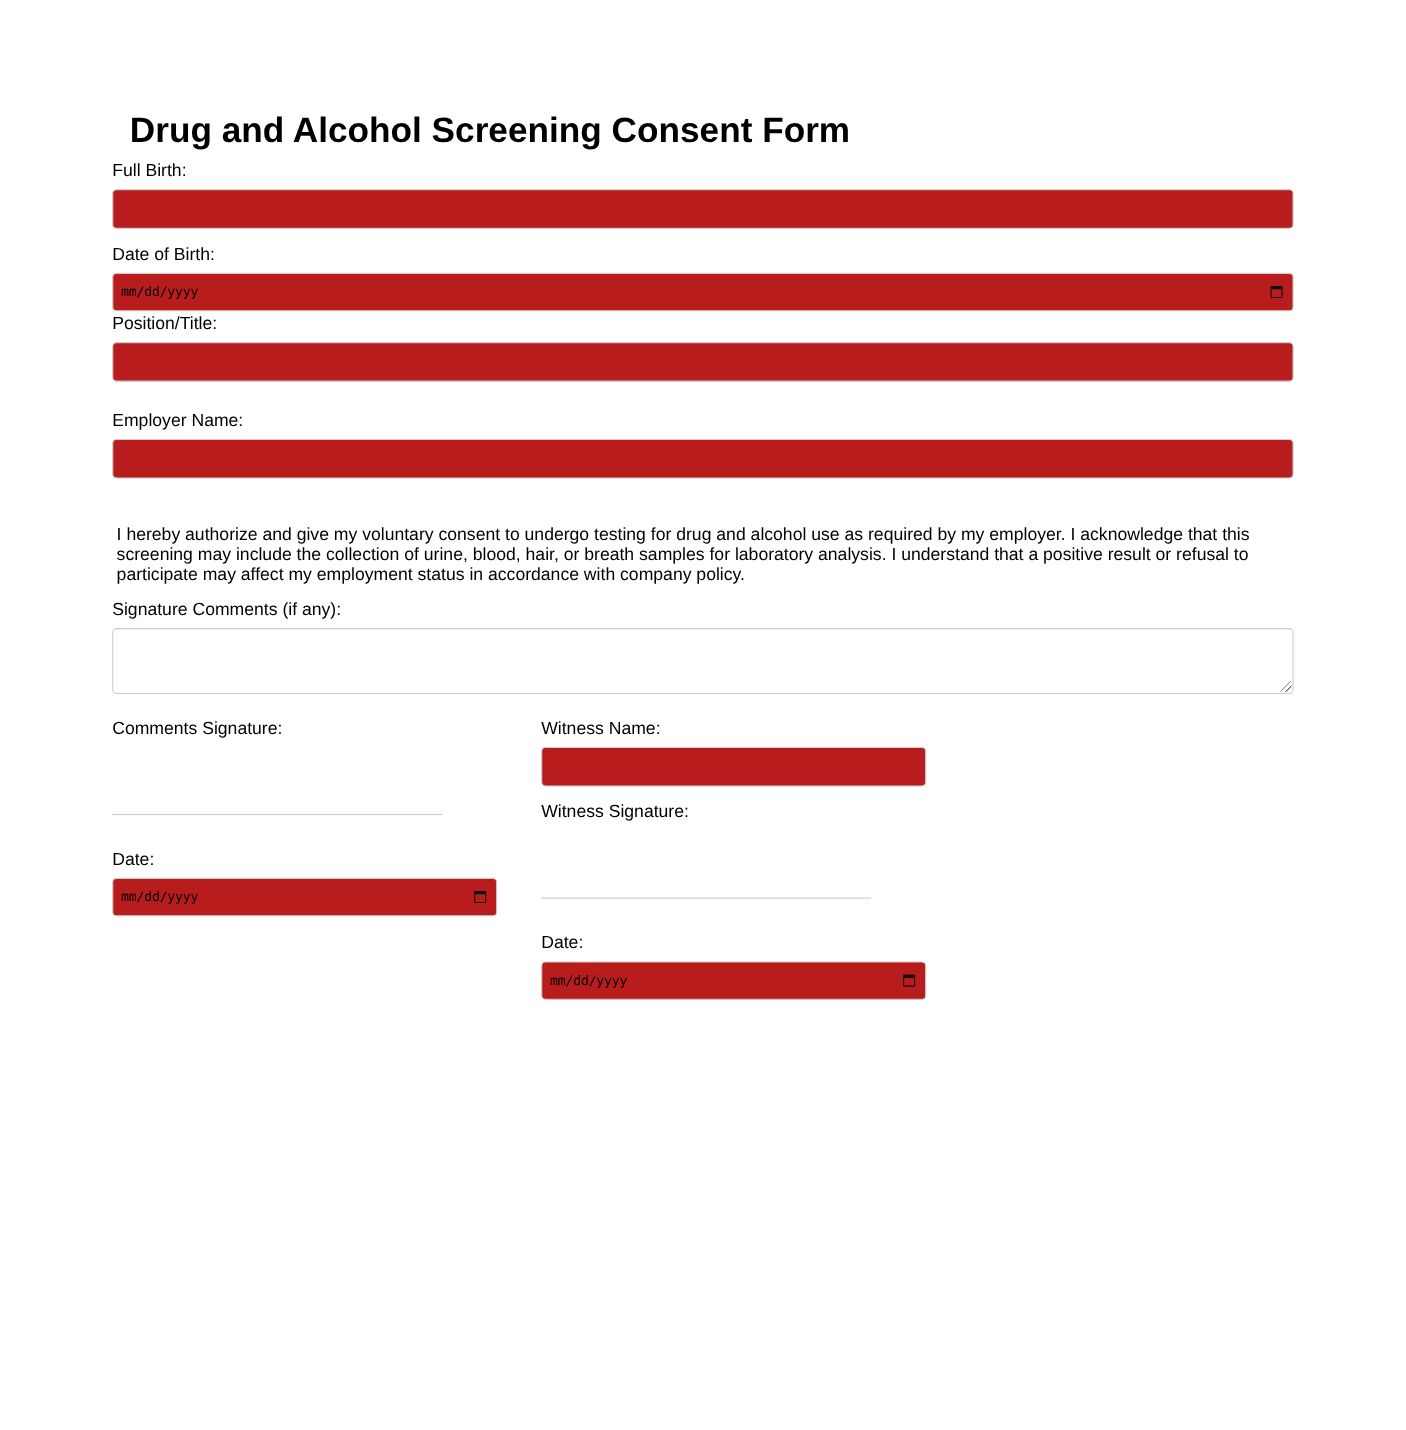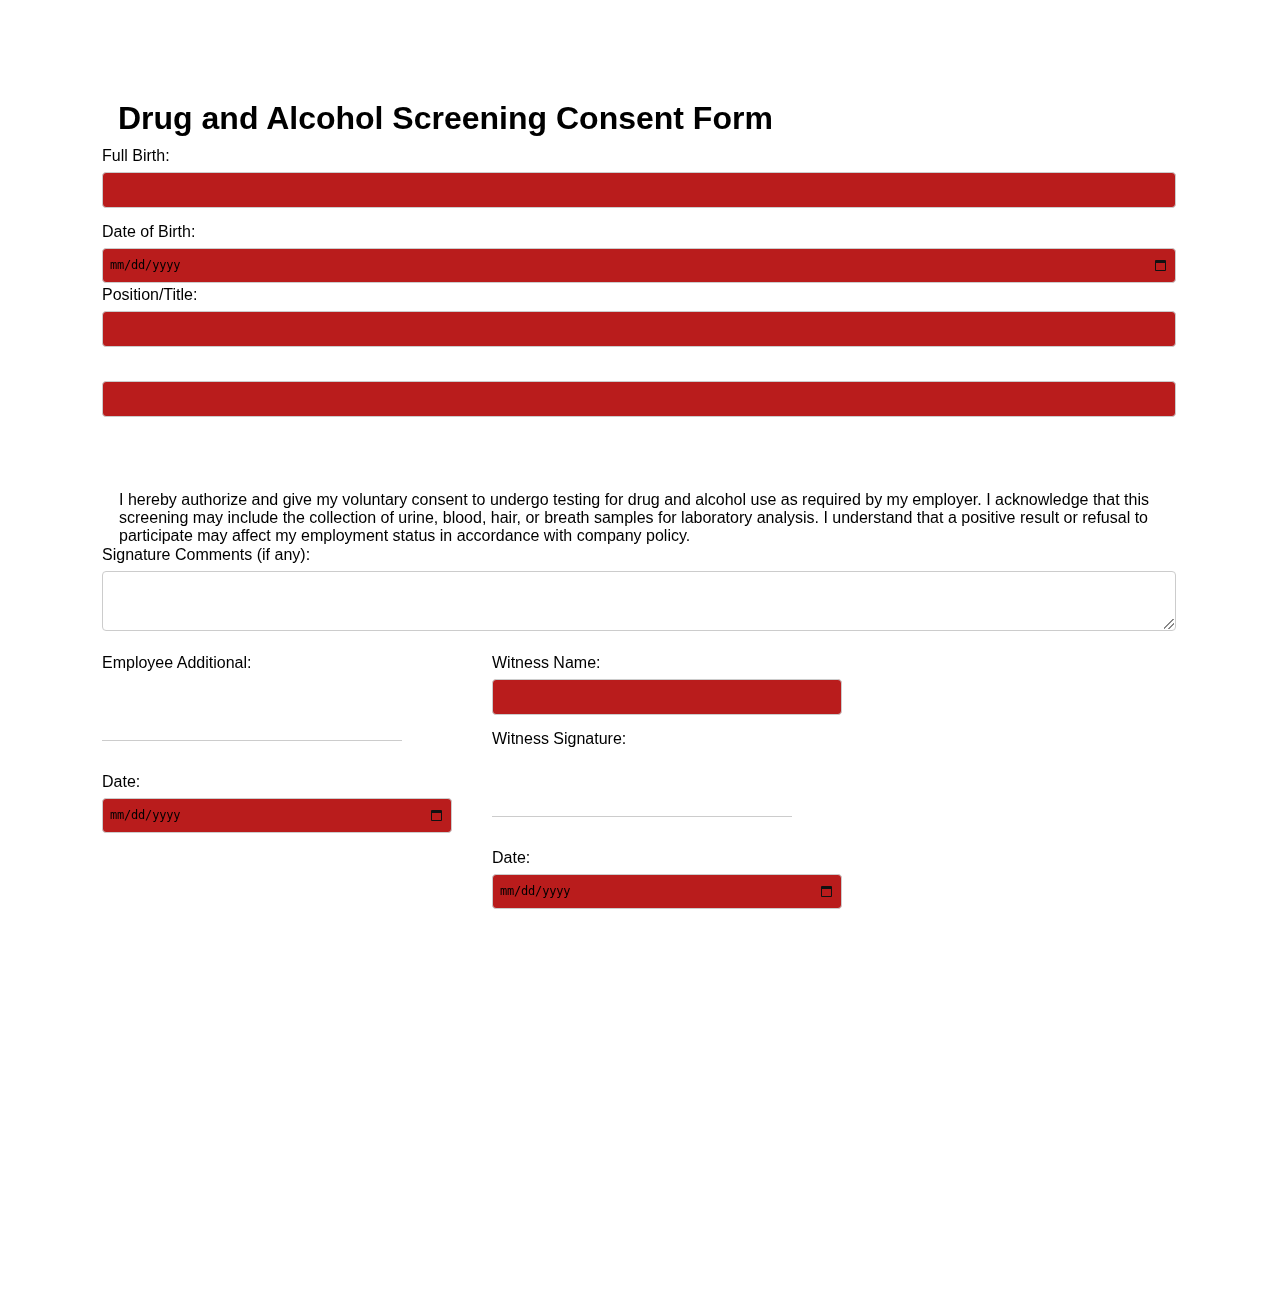--- a/index.html
+++ b/index.html
@@ -65,21 +65,21 @@
     width: 11px;
     height: 11px;
   }
   .consent {
     position: absolute;
     left: 0;
     top: 474px;
     width: 1074px;
     font-size: 16px;
     line-height: 18px;
-    margin: 17px;
+    margin: 4px;
   }
   .textarea {
     box-sizing: border-box;
     width: 100%;
     height: 60px;
     border: 1px solid #cccccc;
     border-radius: 4px;
     margin-top: 7px;
     position: relative;
   }
@@ -120,34 +120,35 @@
       <span class="cal-icon"></span>
     </div>
   </div>
 
   <div class="field" style="top:286px;">
     <label class="label">Position/Title:</label>
     <div class="input"></div>
   </div>
 
   <div class="field" style="top:374px;">
+    <label class="label">Employer Name:</label>
     <div class="input"></div>
   </div>
 
   <p class="consent">I hereby authorize and give my voluntary consent to undergo testing for drug and alcohol use as required by my employer. I acknowledge that this screening may include the collection of urine, blood, hair, or breath samples for laboratory analysis. I understand that a positive result or refusal to participate may affect my employment status in accordance with company policy.</p>
 
   <div class="field" style="top:546px;">
     <label class="label">Signature Comments (if any):</label>
     <div class="textarea">
       <span class="resize-handle"></span>
     </div>
   </div>
 
   <div class="col-left" style="top:654px;">
-    <label class="label">Employee Additional:</label>
+    <label class="label">Comments Signature:</label>
     <div class="sig-line" style="top:86px; left:0;"></div>
     <label class="label" style="position:absolute; top:119px; left:0;">Date:</label>
     <div class="input date-input" style="position:absolute; top:137px; left:0; width:350px; height:35px; margin-top:7px;">
       <span class="placeholder">mm/dd/yyyy</span>
       <span class="cal-icon"></span>
     </div>
   </div>
 
   <div class="col-right" style="top:654px;">
     <label class="label">Witness Name:</label>

